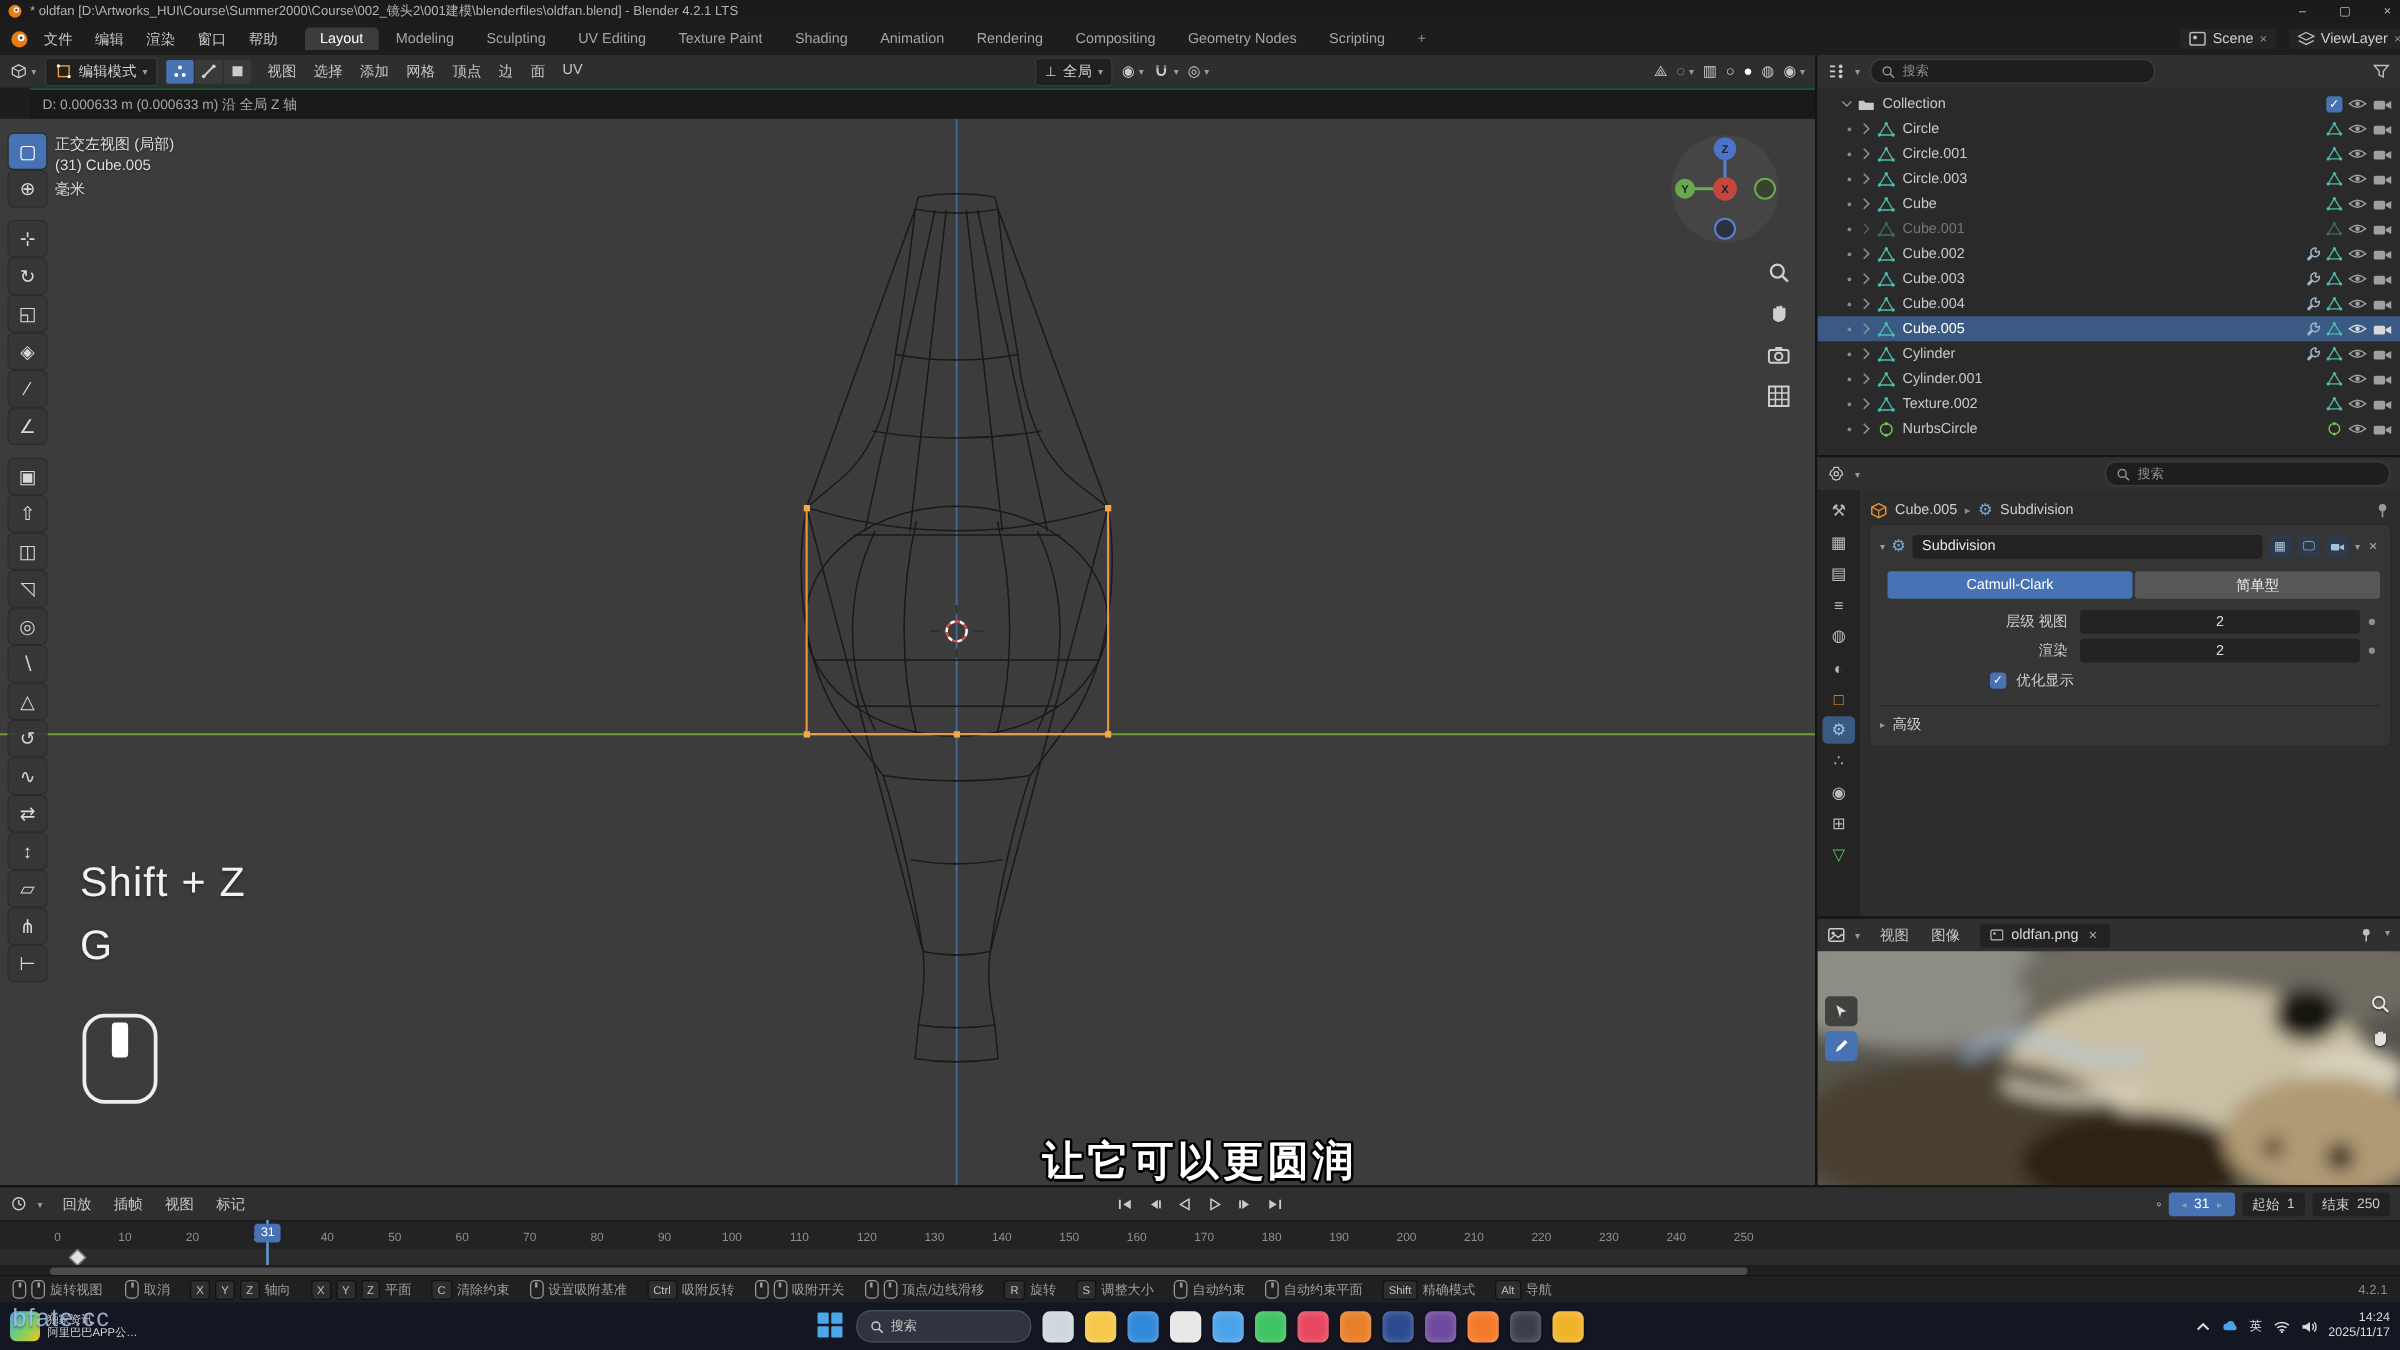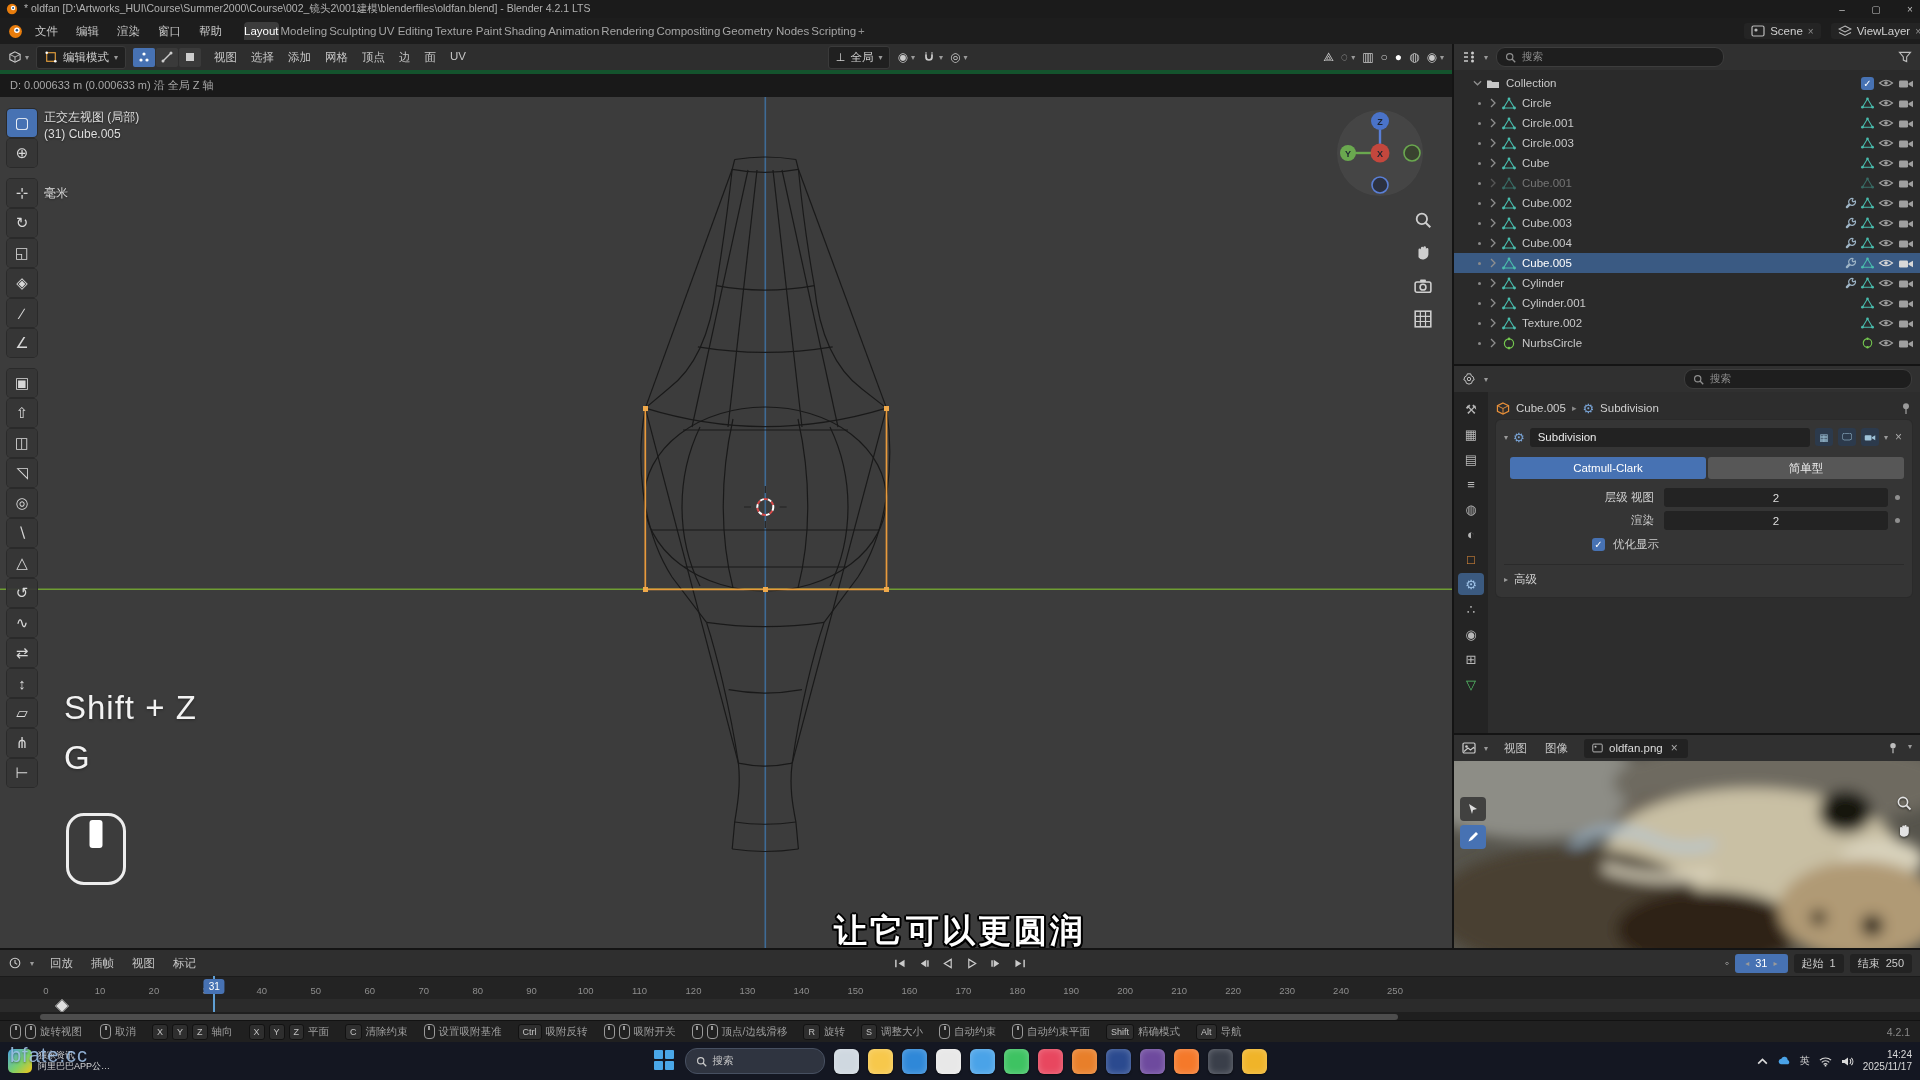--- a/index.html
+++ b/index.html
@@ -15,21 +15,21 @@
   #titlebar .blogo{width:12px;height:12px;flex:none;}
   .wbtns{margin-left:auto;display:flex;gap:2px;}
   .wbtns span{width:32px;height:16px;display:flex;align-items:center;justify-content:center;
     font-size:10px;color:#bdbdbd;}
 
   
   #topbar{position:absolute;left:0;top:18px;width:1920px;height:26px;background:#1d1d1d;
     display:flex;align-items:center;gap:4px;padding:0 8px;font-size:11.5px;border-bottom:1px solid #141414;}
   #topbar .blogo{width:15px;height:15px;}
   .tmenu{padding:2px 8px;border-radius:3px;color:#c6c6c6;}
-  .wtab{padding:3px 0;border-radius:4px 4px 0 0;color:#a5a5a5;}
+  .wtab{padding:3px 12px;border-radius:4px 4px 0 0;color:#a5a5a5;}
   .wtab.active{background:#3c3c3c;color:#fff;}
   .wtab.add{color:#8f8f8f;}
   #topbar-right{margin-left:auto;display:flex;align-items:center;gap:10px;color:#cfcfcf;}
   .pillgroup{display:flex;align-items:center;gap:5px;background:#242424;border-radius:3px;padding:2px 7px;}
   .pillgroup .x{color:#8f8f8f;font-size:10px;}
 
   
   #workarea{position:absolute;left:0;top:44px;width:1920px;height:904px;display:flex;}
   #left-col{width:1452px;display:flex;flex-direction:column;border-right:2px solid #141414;}
   #right-col{flex:1;display:flex;flex-direction:column;}
@@ -43,21 +43,21 @@
   .smbtn{width:22px;height:19px;background:#3a3a3a;display:flex;align-items:center;justify-content:center;border-radius:2px;}
   .smbtn.active{background:var(--accent);}
   #viewport-menus{display:flex;gap:2px;}
   #viewport-menus .tmenu{padding:2px 6px;}
   .hgrow{flex:1;}
   .hicon{display:inline-flex;align-items:center;gap:3px;color:#c9c9c9;font-size:12px;}
   .chev{font-size:8px;color:#9a9a9a;}
 
   
   #op-info{height:23px;background:#191919;display:flex;align-items:center;padding:0 10px;
-    font-size:11px;color:#a8a8a8;border-top:4px solid #14532d;}
+    font-size:11px;color:#a8a8a8;border-top:2px solid #14532d;margin-left:24px;}
 
   
   #viewport{position:relative;flex:1;background:#3c3c3c;overflow:hidden;}
   #wire{position:absolute;inset:0;}
   .vp-label{position:absolute;left:44px;font-size:12px;color:#dedede;text-shadow:0 1px 2px rgba(0,0,0,.45);}
   #vtoolbar{position:absolute;left:7px;top:12px;display:flex;flex-direction:column;gap:2px;z-index:5;}
   .tbtn{width:30px;height:28px;border-radius:4px;background:rgba(54,54,54,.92);color:#d8d8d8;
     font-size:15px;display:flex;align-items:center;justify-content:center;box-shadow:0 0 0 1px #2a2a2a;}
   .tbtn.active{background:var(--accent);color:#fff;}
   .tbtn.gap{margin-top:10px;}
@@ -440,21 +440,21 @@
             <div class="tbtn">∿</div>
             <div class="tbtn">⇄</div>
             <div class="tbtn">↕</div>
             <div class="tbtn">▱</div>
             <div class="tbtn">⋔</div>
             <div class="tbtn">⊢</div>
           </div>
 
         <div class="vp-label" style="top:12px;">正交左视图 (局部)</div>
         <div class="vp-label" style="top:30px;">(31) Cube.005</div>
-        <div class="vp-label" style="top:48px;margin-top:40px;">毫米</div>
+        <div class="vp-label" style="top:48px;">毫米</div>
 
         <div class="hotkeys">
           <div>Shift + Z</div>
           <div>G</div>
         </div>
         <div class="mouse-glyph"></div>
 
         <div class="subtitle">让它可以更圆润</div>
 
         <div class="gizmo">

